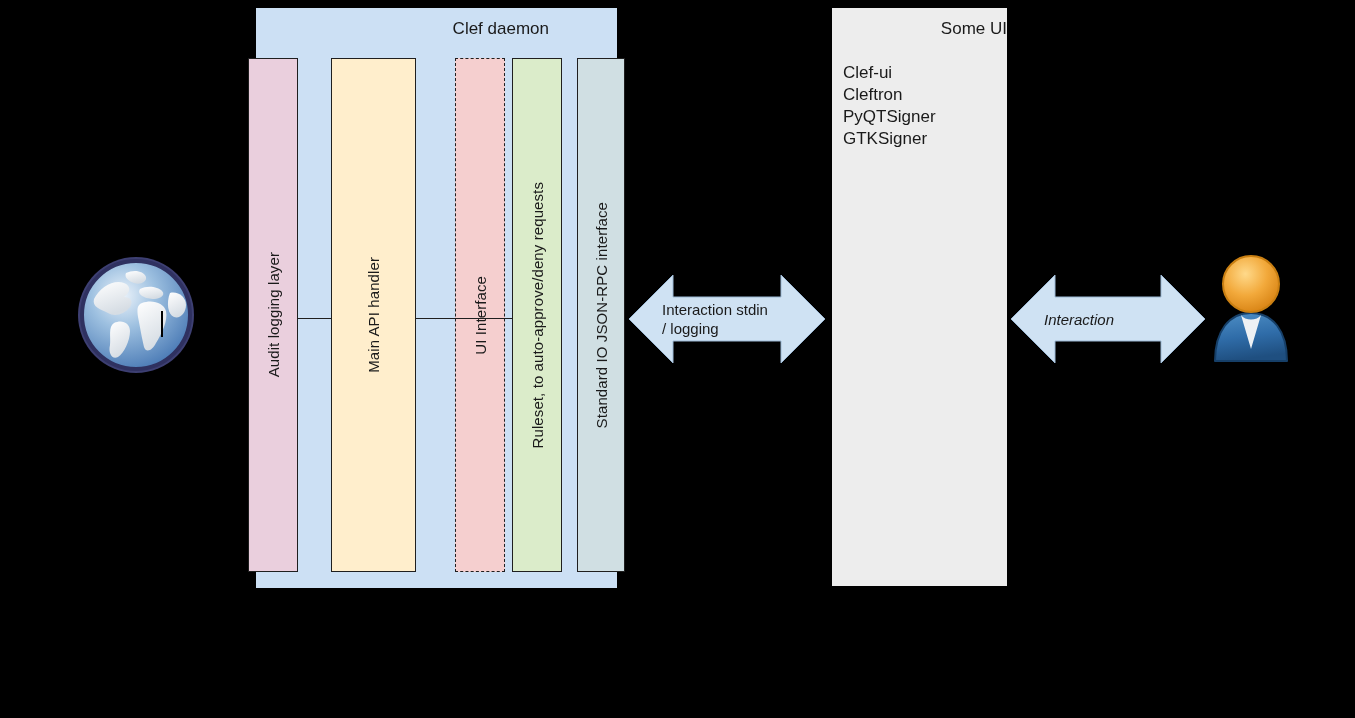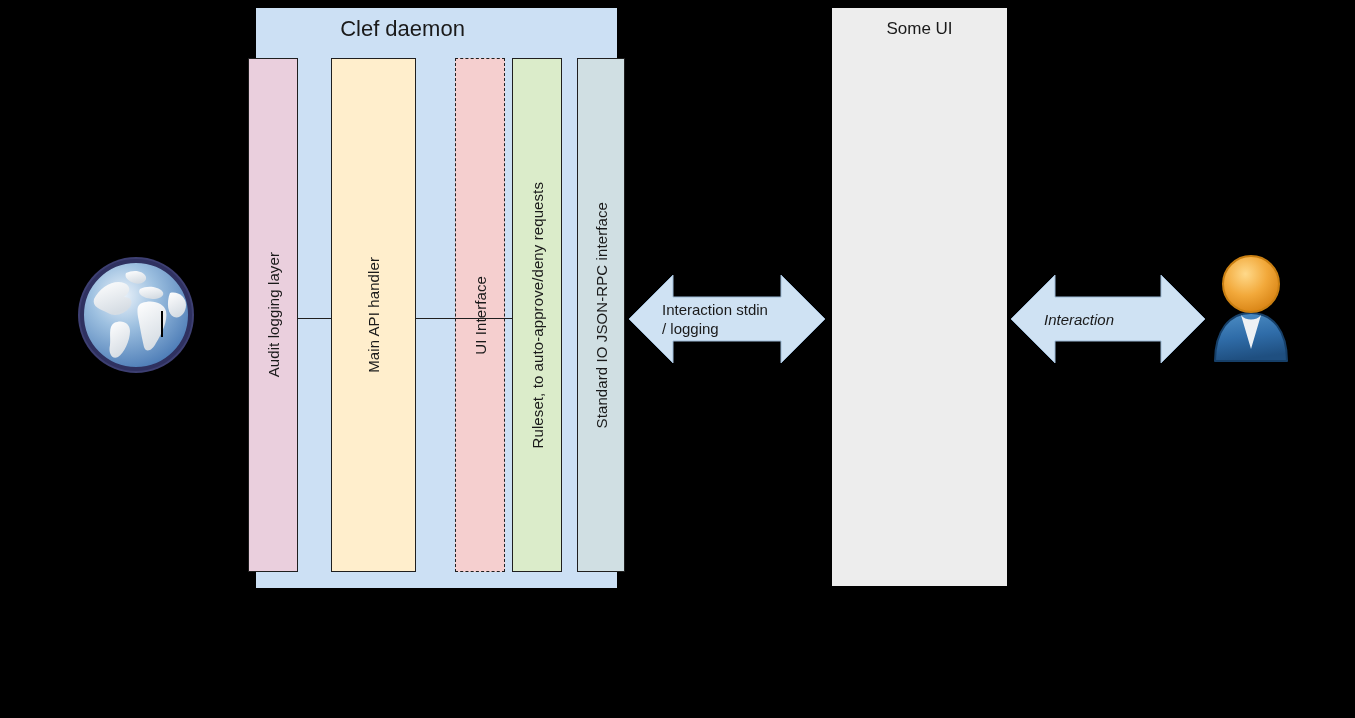--- a/index.html
+++ b/index.html
@@ -31,22 +31,22 @@
     height: 580px;
     background: #cce0f4;
     border: 1px solid #cce0f4;
     box-sizing: border-box;
   }
   .daemon-title {
     position: absolute;
     left: 256px;
     top: 18px;
     width: 293px;
-    text-align: center;
-    font-size: 22px;
+    text-align: right;
+    font-size: 17px;
     color: #1a1a1a;
     line-height: 22px;
   }
 
   
   .vbox {
     position: absolute;
     border: 1px solid #1f1f1f;
     box-sizing: border-box;
     display: flex;
@@ -103,21 +103,21 @@
     height: 578px;
     background: #ededed;
     border: 1px solid #ededed;
     box-sizing: border-box;
   }
   .someui-title {
     position: absolute;
     left: 832px;
     top: 18px;
     width: 175px;
-    text-align: center;
+    text-align: right;
     font-size: 17px;
     color: #1a1a1a;
     line-height: 22px;
   }
   .someui-list {
     position: absolute;
     left: 843px;
     top: 62px;
     width: 160px;
   }
@@ -239,20 +239,26 @@
       <path d="M1 45 L45 1 L45 23 L153 23 L153 1 L197 45 L153 89 L153 67 L45 67 L45 89 Z" fill="#cfe2f3" stroke="#9bb8d4" stroke-width="1"></path>
     </svg>
     <div class="alabel">
       <div class="ln">Interaction stdin</div>
       <div class="ln">/ logging</div>
     </div>
   </div>
 
   <div class="someui-panel"></div>
   <div class="someui-title">Some UI</div>
+  <div class="someui-list">
+    <div class="item">Clef-ui</div>
+    <div class="item">Cleftron</div>
+    <div class="item">PyQTSigner</div>
+    <div class="item">GTKSigner</div>
+  </div>
 
   <div class="darrow arrow-user">
     <svg width="196" height="90" viewBox="0 0 196 90">
       <path d="M1 45 L45 1 L45 23 L151 23 L151 1 L195 45 L151 89 L151 67 L45 67 L45 89 Z" fill="#cfe2f3" stroke="#9bb8d4" stroke-width="1"></path>
     </svg>
     <div class="alabel">
       <div class="ln">Interaction</div>
     </div>
   </div>
 

